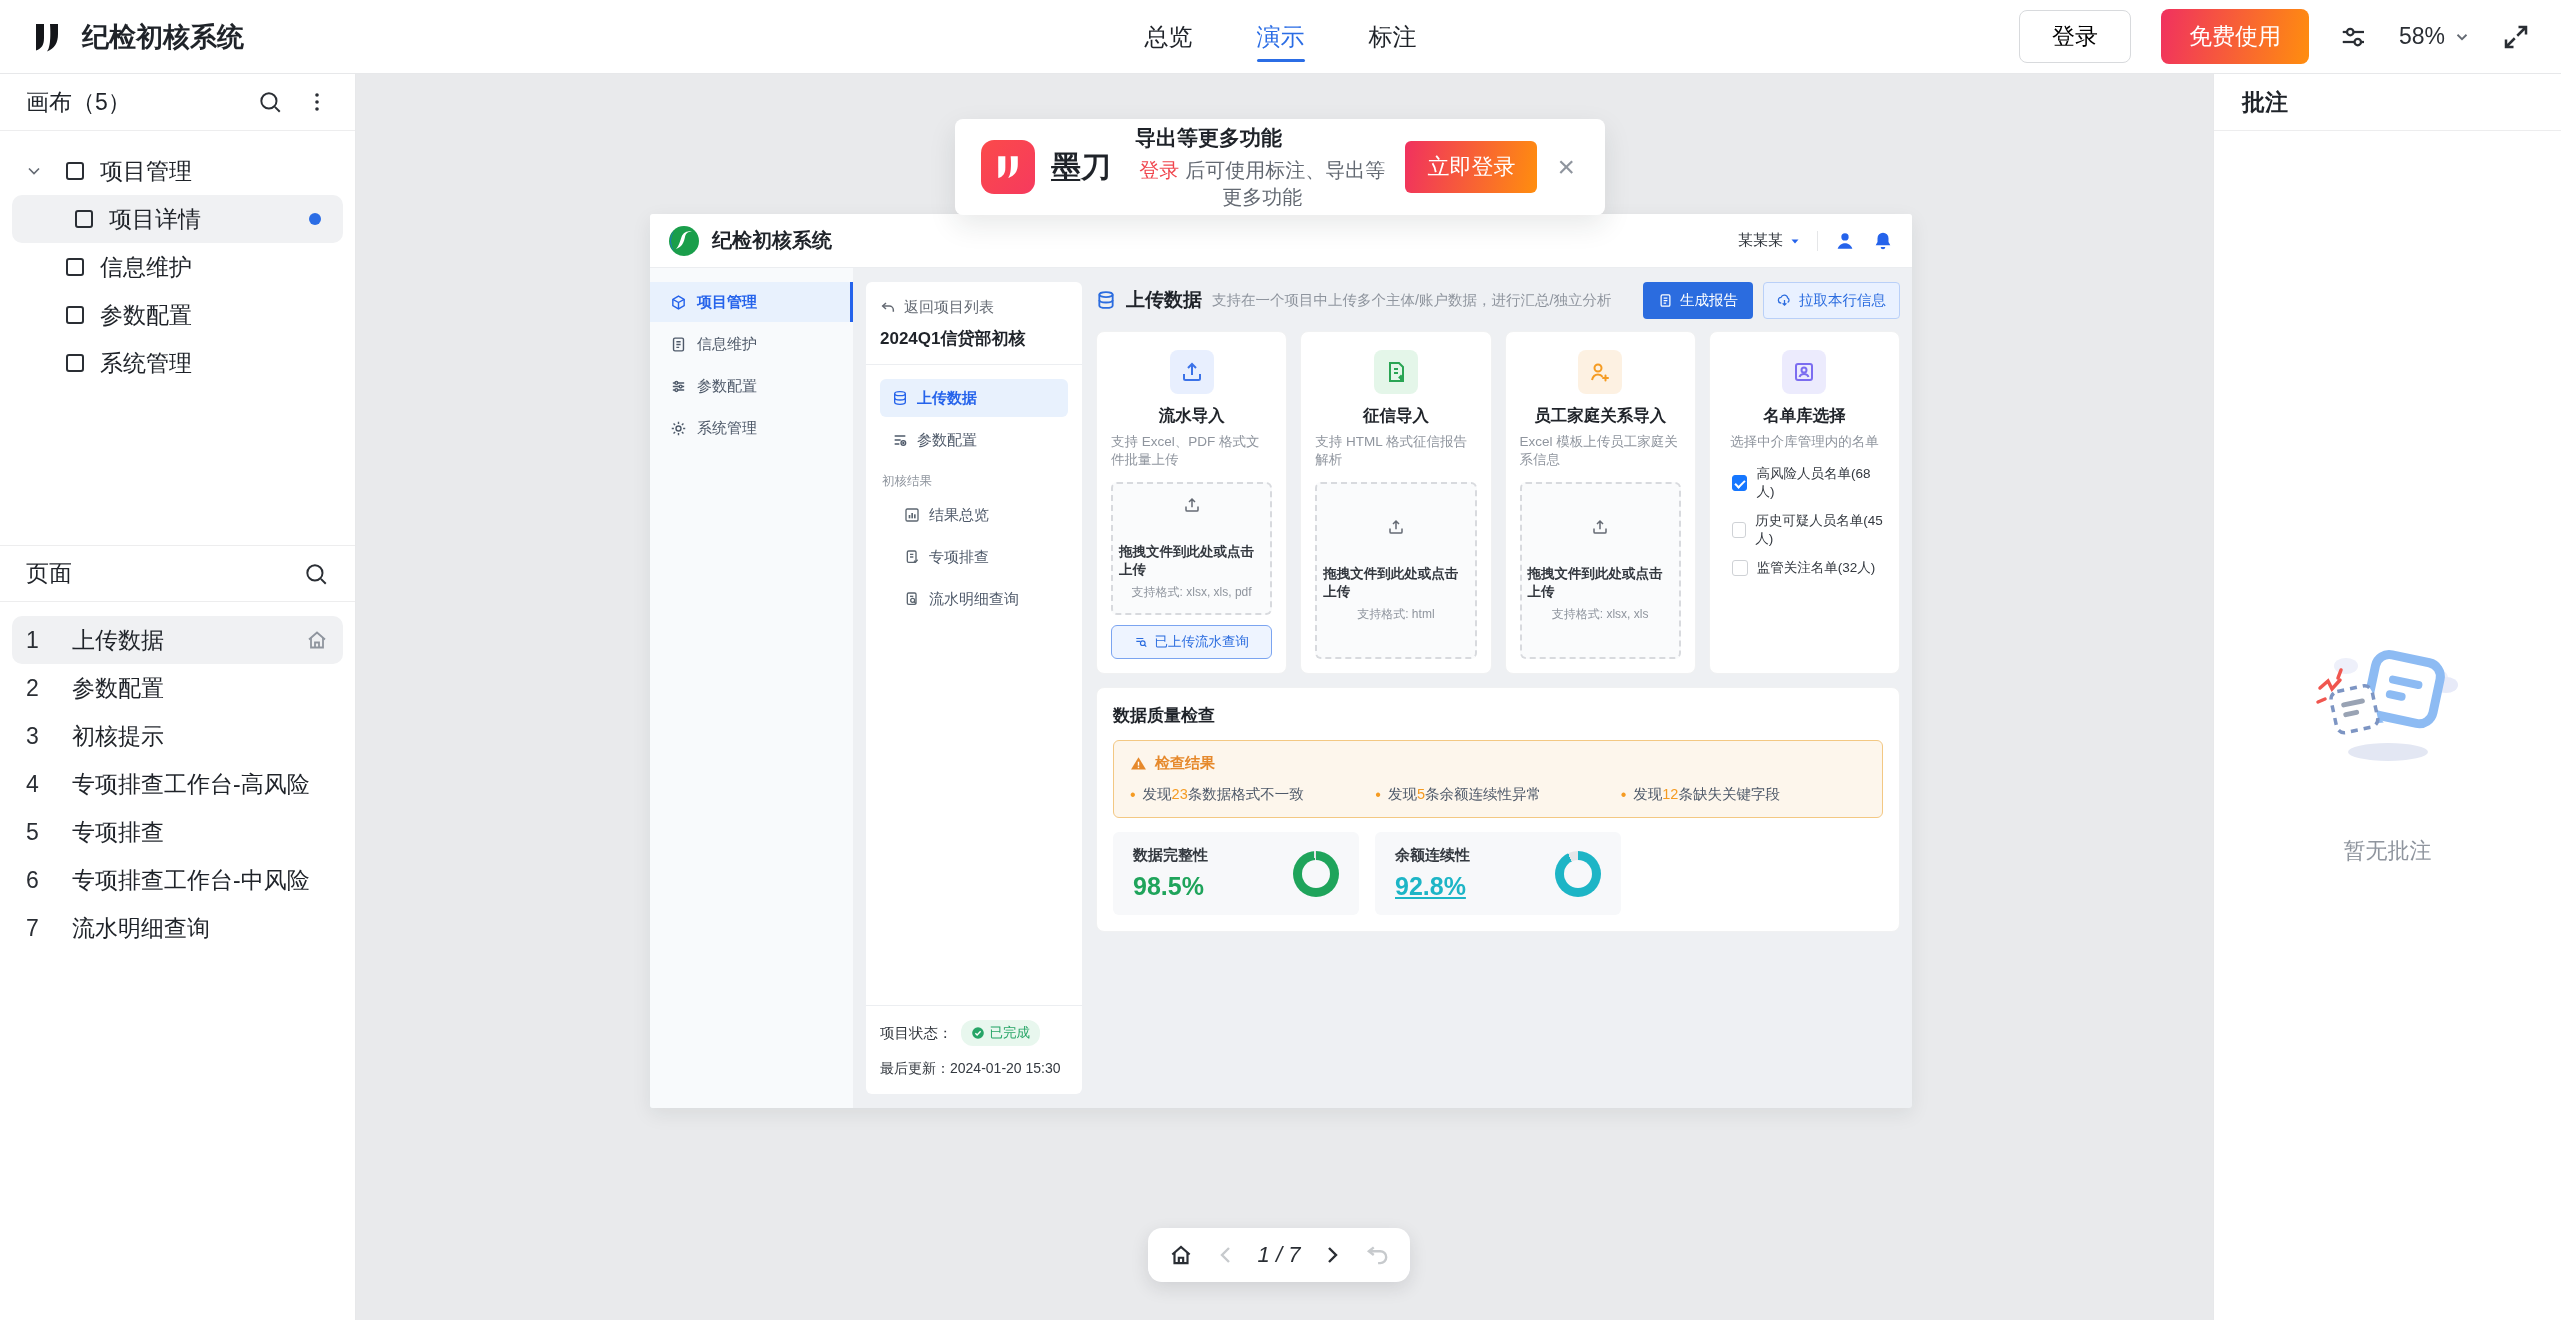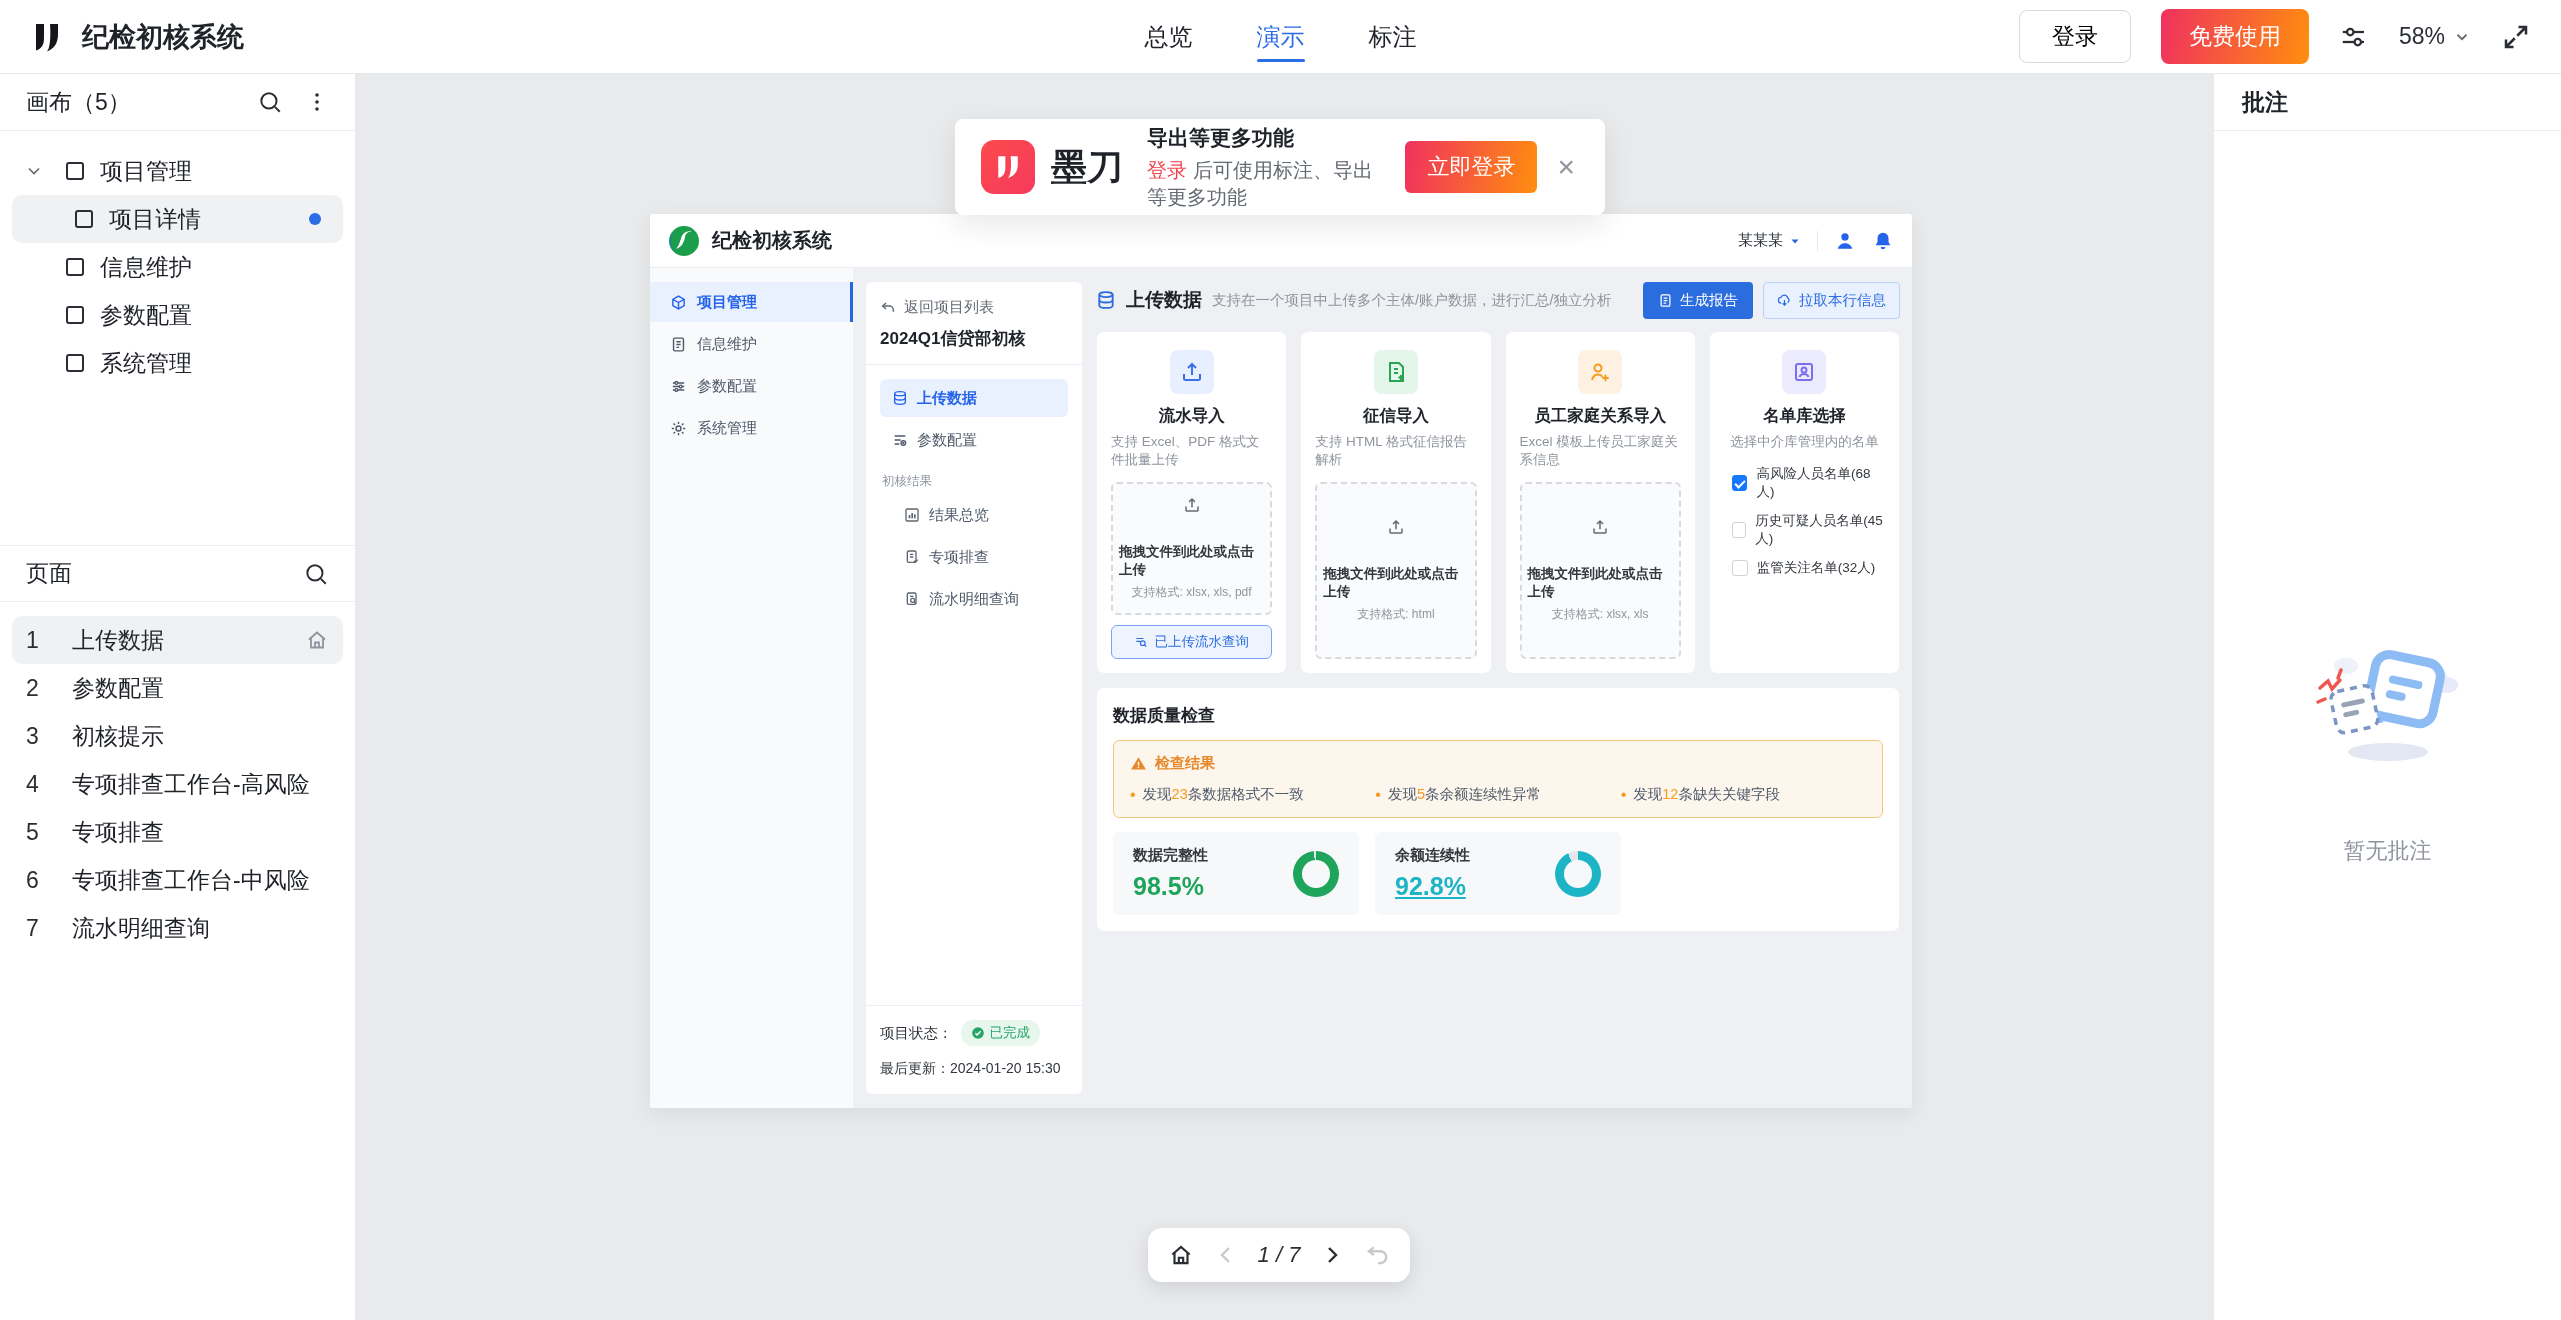--- a/index.html
+++ b/index.html
@@ -42,24 +42,24 @@
   .page-home { margin-left:auto; color:#8f959e; }
 
   
   .canvas { position:absolute; left:356px; right:348px; top:74px; bottom:0; background:#e9eaec; }
 
   
   .banner { position:absolute; left:955px; top:119px; width:650px; height:96px; background:#fff; border-radius:8px;
     box-shadow:0 10px 28px rgba(31,35,41,.10); display:flex; align-items:center; padding:0 26px; gap:16px; z-index:15; }
   .mb-logo { width:54px; height:54px; border-radius:13px; background:linear-gradient(135deg,#fb4a4a,#f63a5e);
     display:flex; align-items:center; justify-content:center; }
-  .mb-name { font-size:36px; font-weight:bold; margin-right:8px;text-align:center; }
+  .mb-name { font-size:30px; font-weight:bold; margin-right:8px;text-align:center; }
   .banner-txt { display:flex; flex-direction:column; gap:5px; flex:1; }
   .banner-title { font-size:21px; font-weight:bold; color:#1f2329; }
-  .banner-sub { font-size:20px; color:#646a73; }
+  .banner-sub { font-size:20px; color:#646a73;text-align:center; }
   .banner-sub .red { color:#f0454d; margin-right:6px; cursor:pointer; }
   .btn-cta { border:none; color:#fff; background:linear-gradient(100deg,#f0315f 0%,#ff8e0e 100%);
     border-radius:6px; padding:11px 22px; font-size:22px; cursor:pointer; white-space:nowrap; }
   .banner-close { font-size:30px; color:#8f959e; padding:0 4px; cursor:pointer; }
 
   
   .preview { position:absolute; left:650px; top:214px; width:1262px; height:894px; background:#eef0f3;
     box-shadow:0 6px 20px rgba(31,35,41,.08); border-radius:3px; overflow:hidden; z-index:5; }
   .app-header { height:54px; background:#fff; border-bottom:1px solid #ebedf0; display:flex; align-items:center; padding:0 18px; gap:12px; }
   .app-title { font-size:20px; font-weight:bold; }

